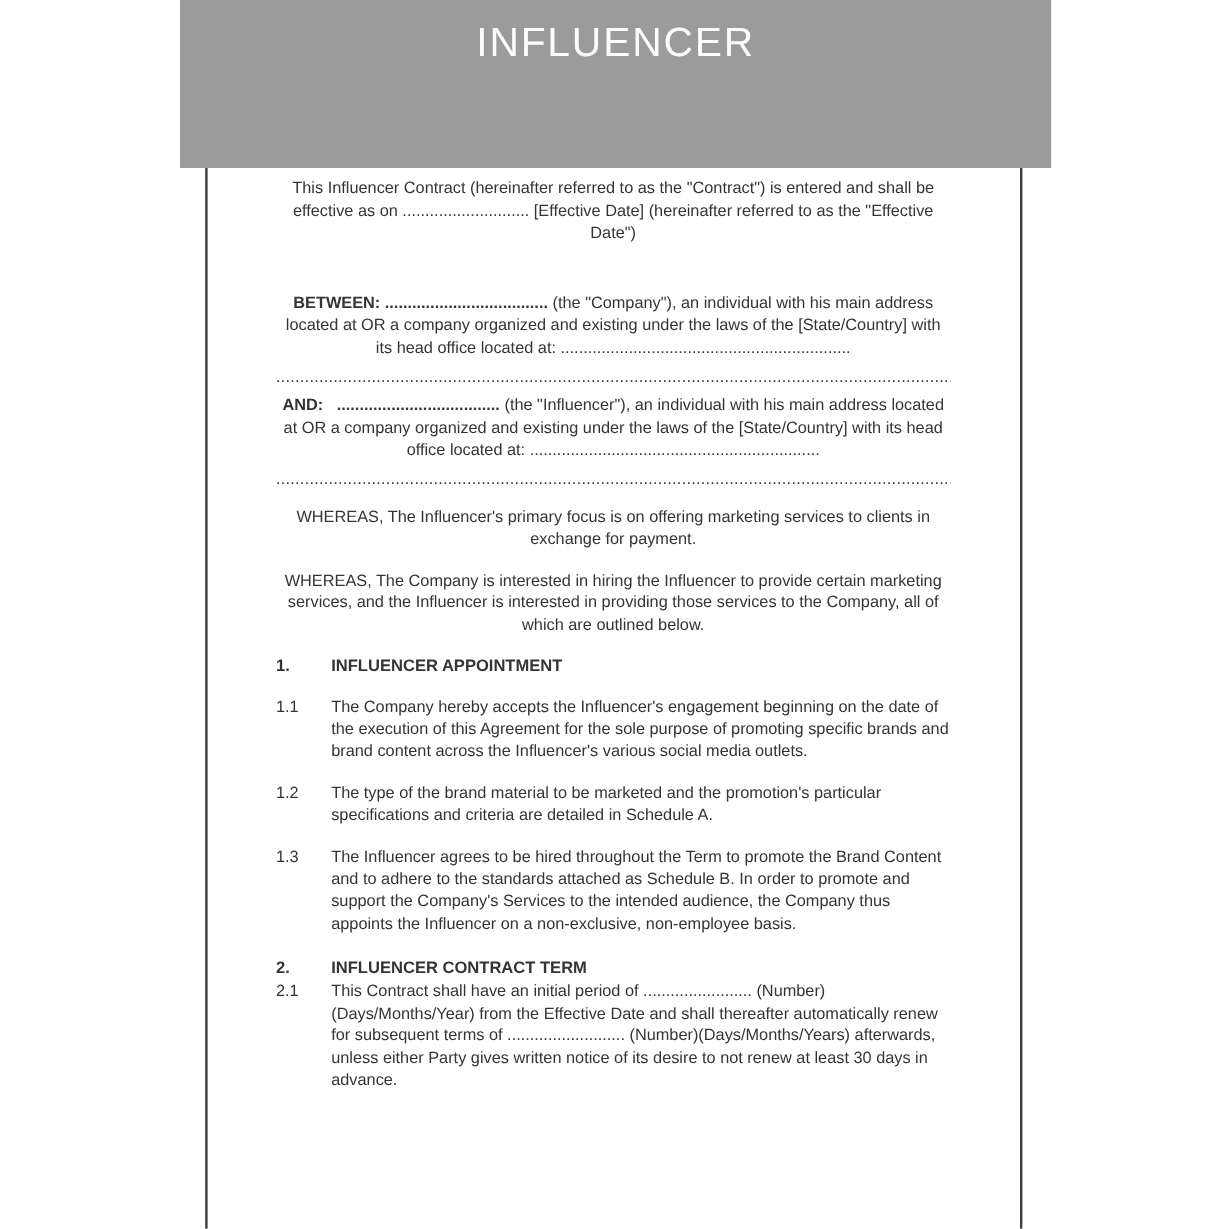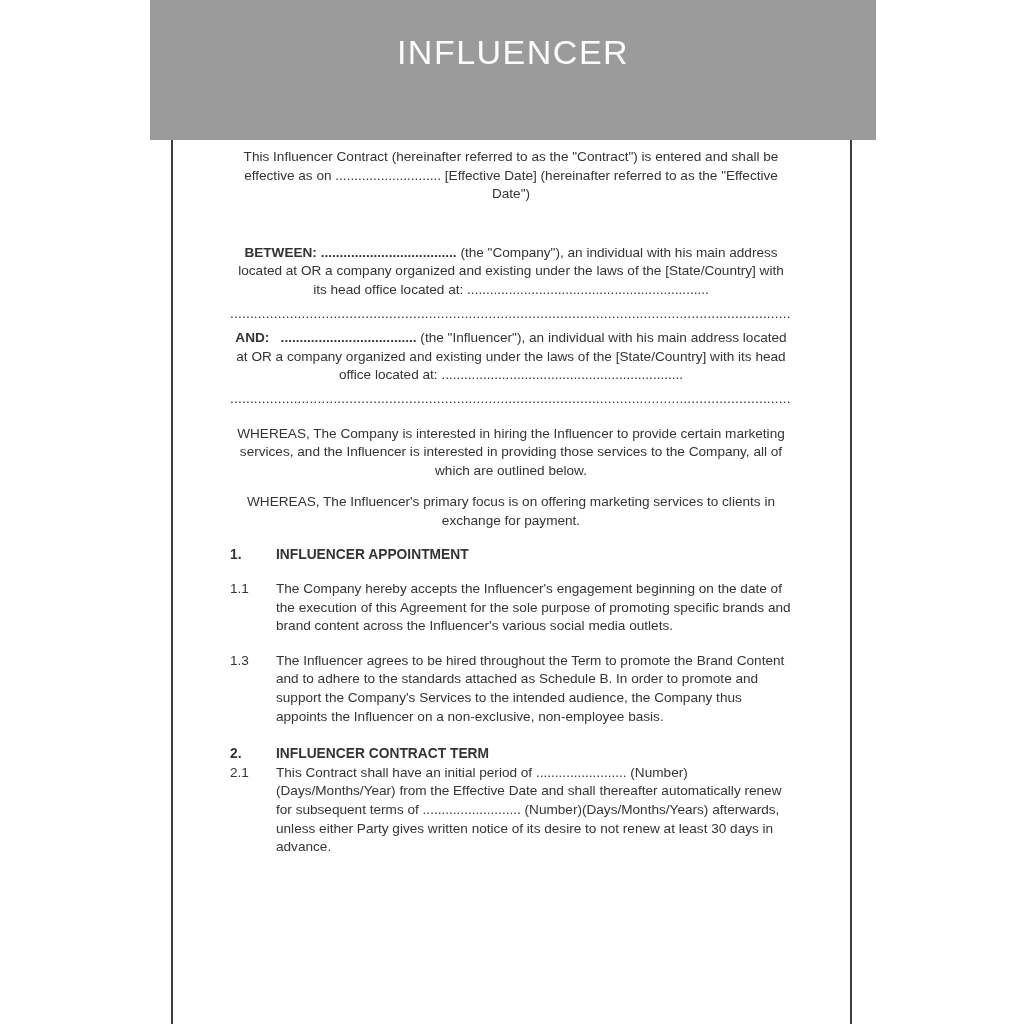--- a/index.html
+++ b/index.html
@@ -22,21 +22,21 @@
     border-left: 2px solid #3e3e3e;
     border-right: 2px solid #3e3e3e;
   }
   .band {
     position: absolute;
     left: 150px; top: 0;
     width: 726px; height: 140px;
     background: #9b9b9b;
     color: #fcfcfc;
     text-align: center;
-    padding-top: 28px;
+    padding-top: 12px;
   }
   .band-line {
     font-size: 34px;
     line-height: 48px;
     letter-spacing: 1.5px;
     font-weight: 400;
   }
   .content {
     position: absolute;
     left: 230px; top: 148px;
@@ -67,35 +67,39 @@
   <div class="content">
 
     <p class="para" style="margin-top:0">This Influencer Contract (hereinafter referred to as the "Contract") is entered and shall be effective as on ............................ [Effective Date] (hereinafter referred to as the "Effective Date")</p>
 
     <p class="para" style="margin-top:40px"><span class="b">BETWEEN: ....................................</span><span> (the "Company"), an individual with his main address located at OR a company organized and existing under the laws of the [State/Country] with its head office located at: ................................................................</span></p>
     <p class="dots-line" style="margin-top:5px">................................................................................................................................................</p>
 
     <p class="para" style="margin-top:6px"><span class="b">AND:   ....................................</span><span> (the "Influencer"), an individual with his main address located at OR a company organized and existing under the laws of the [State/Country] with its head office located at: ................................................................</span></p>
     <p class="dots-line" style="margin-top:5px">................................................................................................................................................</p>
 
+    <p class="para" style="margin-top:13px">WHEREAS, The Influencer's primary focus is on offering marketing services to clients in exchange for payment.</p>
+
     <p class="para" style="margin-top:16px">WHEREAS, The Company is interested in hiring the Influencer to provide certain marketing services, and the Influencer is interested in providing those services to the Company, all of which are outlined below.</p>
-
-    <p class="para" style="margin-top:13px">WHEREAS, The Influencer's primary focus is on offering marketing services to clients in exchange for payment.</p>
 
 
     <div class="row heading-row" style="margin-top:15px">
       <span class="num">1.</span>
       <span class="htext">INFLUENCER APPOINTMENT</span>
     </div>
 
     <div class="row" style="margin-top:16px">
       <span class="num">1.1</span>
       <span class="ctext">The Company hereby accepts the Influencer's engagement beginning on the date of the execution of this Agreement for the sole purpose of promoting specific brands and brand content across the Influencer's various social media outlets.</span>
     </div>
 
+    <div class="row" style="margin-top:16px">
+      <span class="num">1.2</span>
+      <span class="ctext">The type of the brand material to be marketed and the promotion's particular specifications and criteria are detailed in Schedule A.</span>
+    </div>
 
     <div class="row" style="margin-top:16px">
       <span class="num">1.3</span>
       <span class="ctext">The Influencer agrees to be hired throughout the Term to promote the Brand Content and to adhere to the standards attached as Schedule B. In order to promote and support the Company's Services to the intended audience, the Company thus appoints the Influencer on a non-exclusive, non-employee basis.</span>
     </div>
 
     <div class="row heading-row" style="margin-top:19px">
       <span class="num">2.</span>
       <span class="htext">INFLUENCER CONTRACT TERM</span>
     </div>

